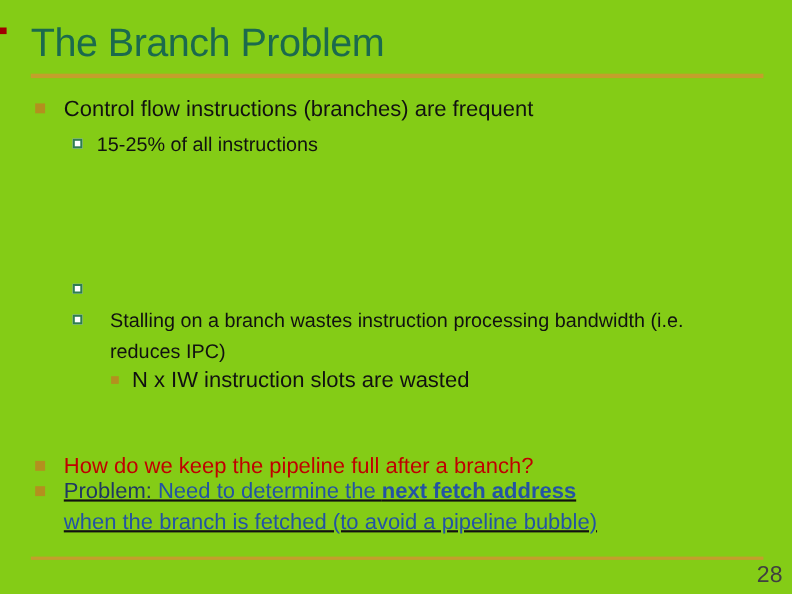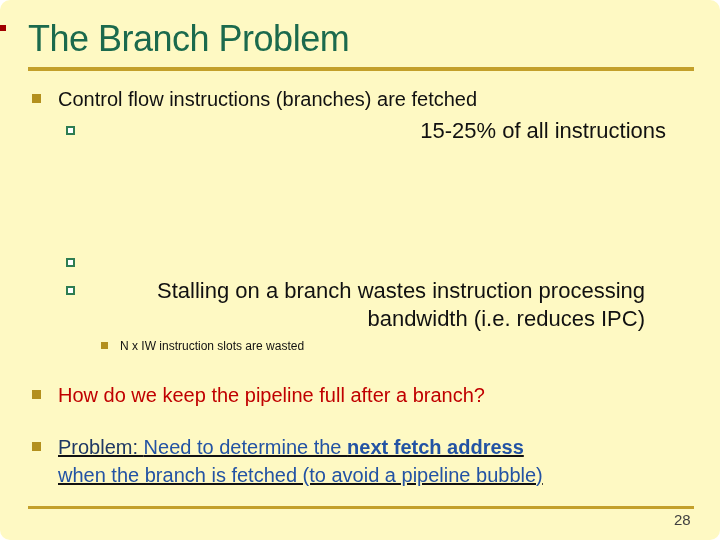--- a/index.html
+++ b/index.html
@@ -5,23 +5,22 @@
   * { margin: 0; padding: 0; box-sizing: border-box; }
   html, body { width: 720px; height: 540px; }
   body {
     font-family: "Liberation Sans", sans-serif;
     background: #ffffff;
     -webkit-font-smoothing: antialiased;
   }
   .slide {
     position: relative;
     width: 720px; height: 540px;
-    background: #fef9c3;
+    background: #84cc16;
     overflow: hidden;
-    border-radius: 10px;
   }
   .corner-square {
     position: absolute; left: 0; top: 25px;
     width: 6px; height: 6px;
     background: var(--corner-red, #A00000);
   }
   .title {
     position: absolute; left: 28px; top: 18px;
     width: 660px;
     font-size: 36px; font-weight: 400; letter-spacing: -0.5px;
@@ -36,52 +35,52 @@
   .rule-bottom { top: 506px; height: 3px; }
 
   .row { position: absolute; }
   .row .sq { position: absolute; display: block; }
 
   
   .l1 { left: 32px; padding-left: 26px; font-size: 20px; line-height: 28px; color: var(--body-black, #111111); }
   .l1 .sq { left: 0; top: 9px; width: 9px; height: 9px; background: var(--bullet-gold, #B3901E); }
 
   
-  .l2 { left: 66px; padding-left: 22px; font-size: 22px; line-height: 28px; color: var(--body-black, #111111); text-align: right; }
+  .l2 { left: 66px; padding-left: 22px; font-size: 18px; line-height: 28px; color: var(--body-black, #111111); }
   .l2 .sq { left: 0; top: 9px; width: 9px; height: 9px; background: #ffffff; border: 2px solid var(--sub-bullet-green, #2E7D52); }
 
   
-  .l3 { left: 101px; padding-left: 19px; font-size: 12px; line-height: 21px; color: var(--body-black, #111111); }
+  .l3 { left: 101px; padding-left: 19px; font-size: 20px; line-height: 21px; color: var(--body-black, #111111); }
   .l3 .sq { left: 0; top: 6px; width: 7px; height: 7px; background: var(--bullet-gold, #B3901E); }
 
   .txt { display: inline-block; }
   .navy { color: var(--lead-navy, #1F3864); }
   .blue { color: var(--body-blue, #2353A4); }
   .red  { color: var(--question-red, #C00000); }
   .bold { font-weight: bold; }
 
   .page-number {
-    position: absolute; left: 674px; top: 511px;
-    font-size: 15px; color: var(--page-gray, #404040);
+    position: absolute; left: 688px; top: 511px;
+    font-size: 21px; color: var(--page-gray, #404040);
   }
 </style>
 </head>
 <body>
 
 <div class="slide">
 
   <div class="corner-square"></div>
 
   <h1 class="title">The Branch Problem</h1>
 
   <div class="rule rule-top"></div>
 
   <div class="row l1" style="top:85px; width:648px;">
     <span class="sq"></span>
-    <span class="txt">Control flow instructions (branches) are fetched</span>
+    <span class="txt">Control flow instructions (branches) are frequent</span>
   </div>
 
   <div class="row l2" style="top:117px; width:600px;">
     <span class="sq"></span>
     <span class="txt">15-25% of all instructions</span>
   </div>
 
 
   <div class="row l2" style="top:249px; width:620px;">
     <span class="sq"></span>
@@ -90,21 +89,21 @@
   <div class="row l2" style="top:277px;">
     <span class="sq"></span>
     <span class="txt" style="width:545px;margin-left:12px;">Stalling on a branch wastes instruction processing bandwidth (i.e. reduces IPC)</span>
   </div>
 
   <div class="row l3" style="top:336px; width:560px;">
     <span class="sq"></span>
     <span class="txt">N x IW instruction slots are wasted</span>
   </div>
 
-  <div class="row l1" style="top:381px; width:648px;">
+  <div class="row l1" style="top:410px; width:648px;">
     <span class="sq"></span>
     <span class="txt red">How do we keep the pipeline full after a branch?</span>
   </div>
 
   <div class="row l1" style="top:433px;">
     <span class="sq"></span>
     <span class="txt" style="width:518px;text-decoration:underline;"><span class="navy">Problem: </span><span class="blue">Need to determine the </span><span class="blue bold">next fetch address</span><span class="blue"> when the branch is fetched (to avoid a pipeline bubble)</span></span>
   </div>
 
   <div class="rule rule-bottom"></div>

